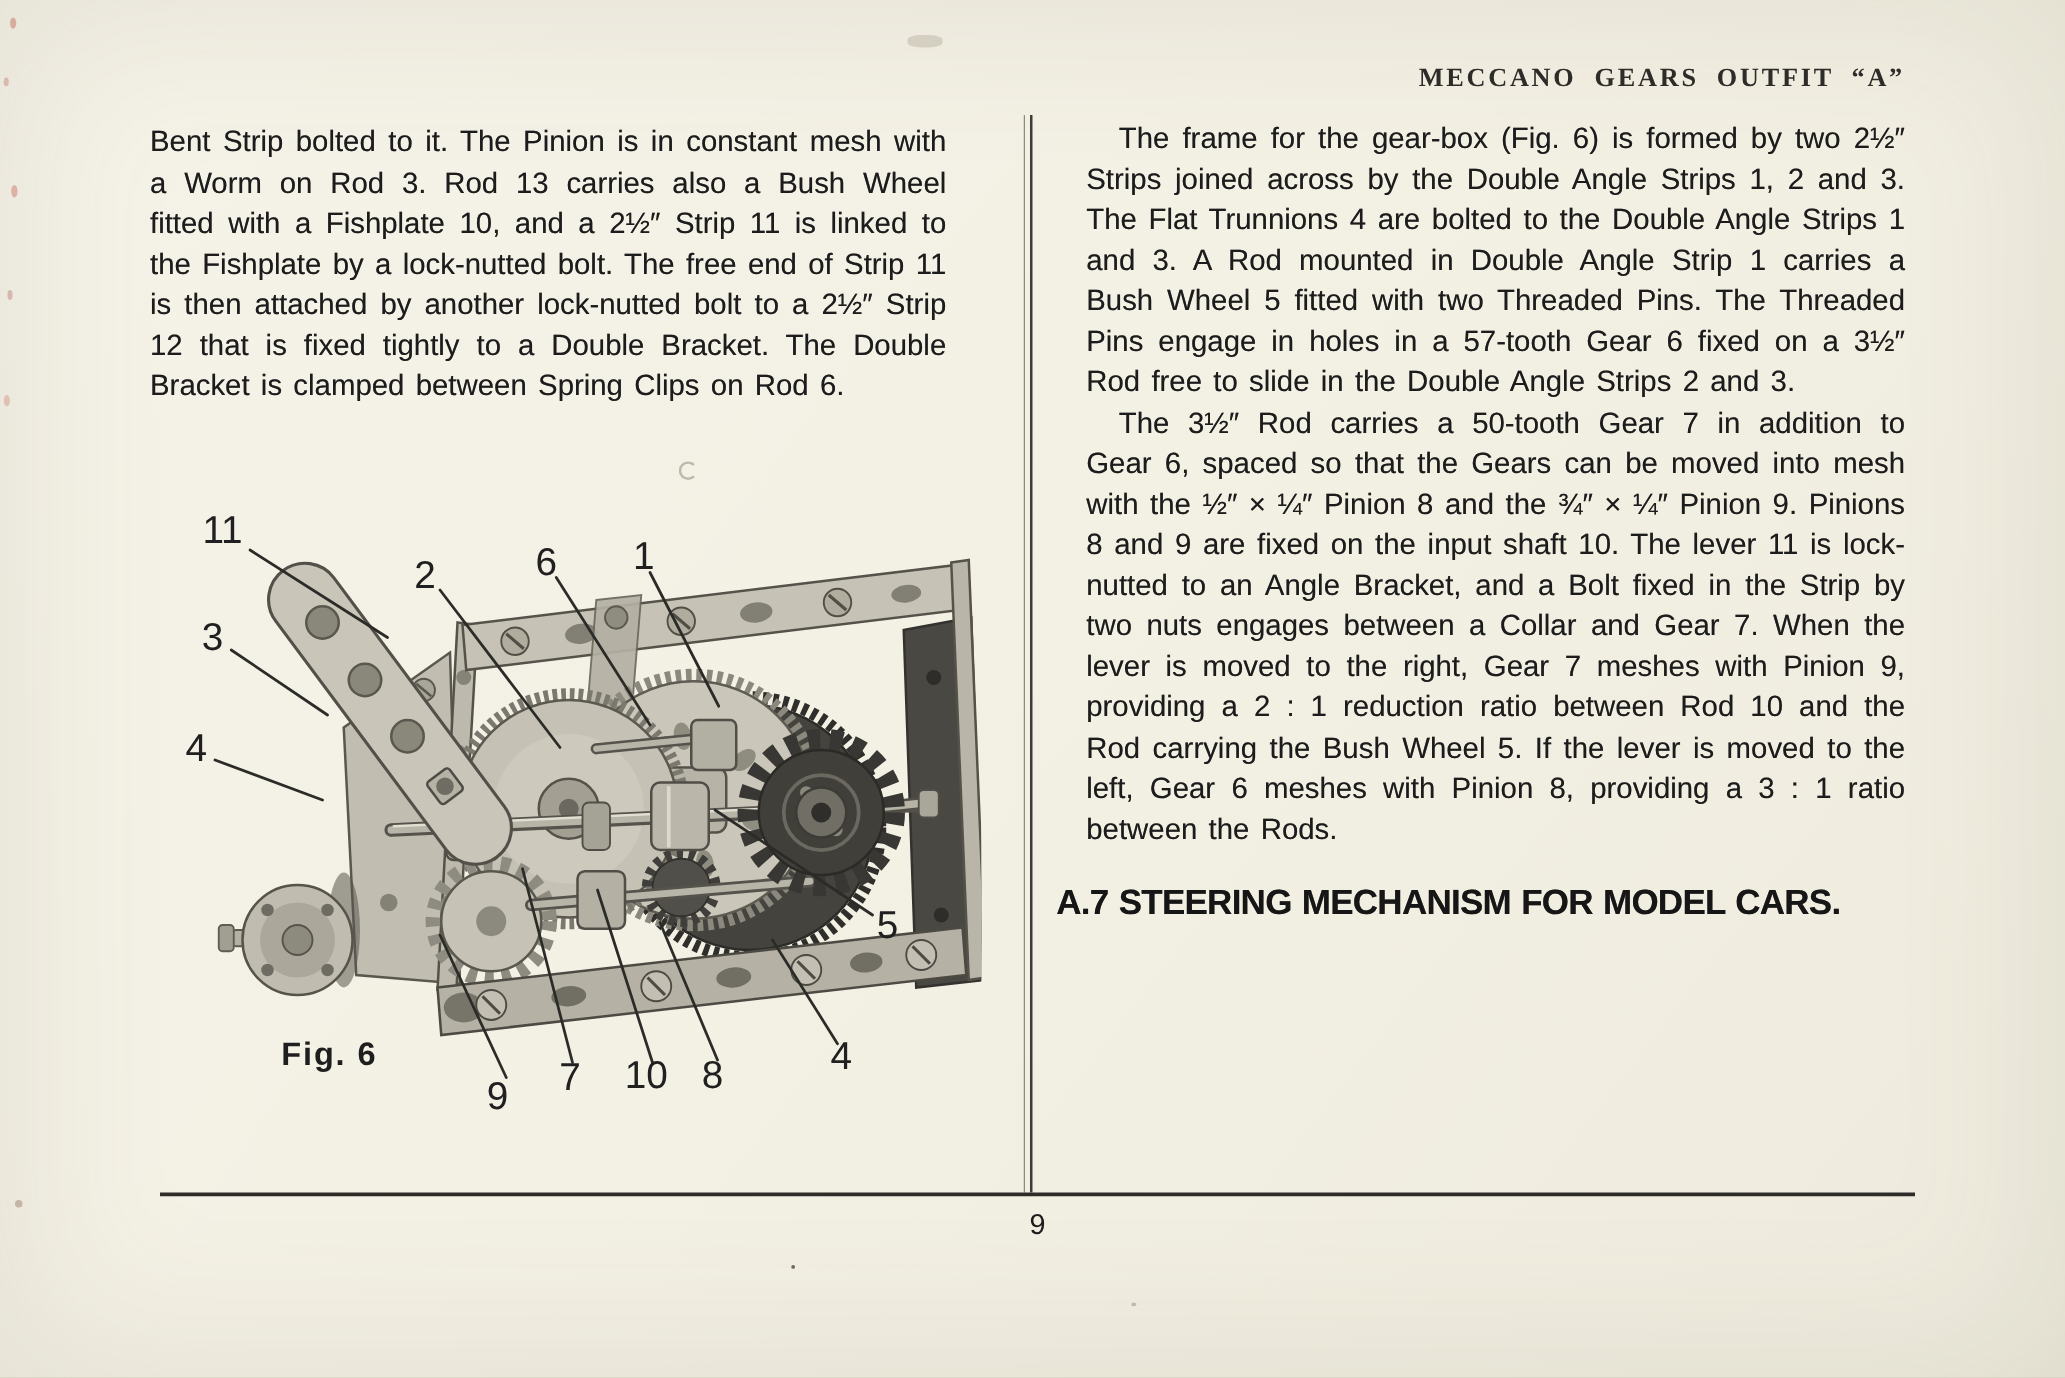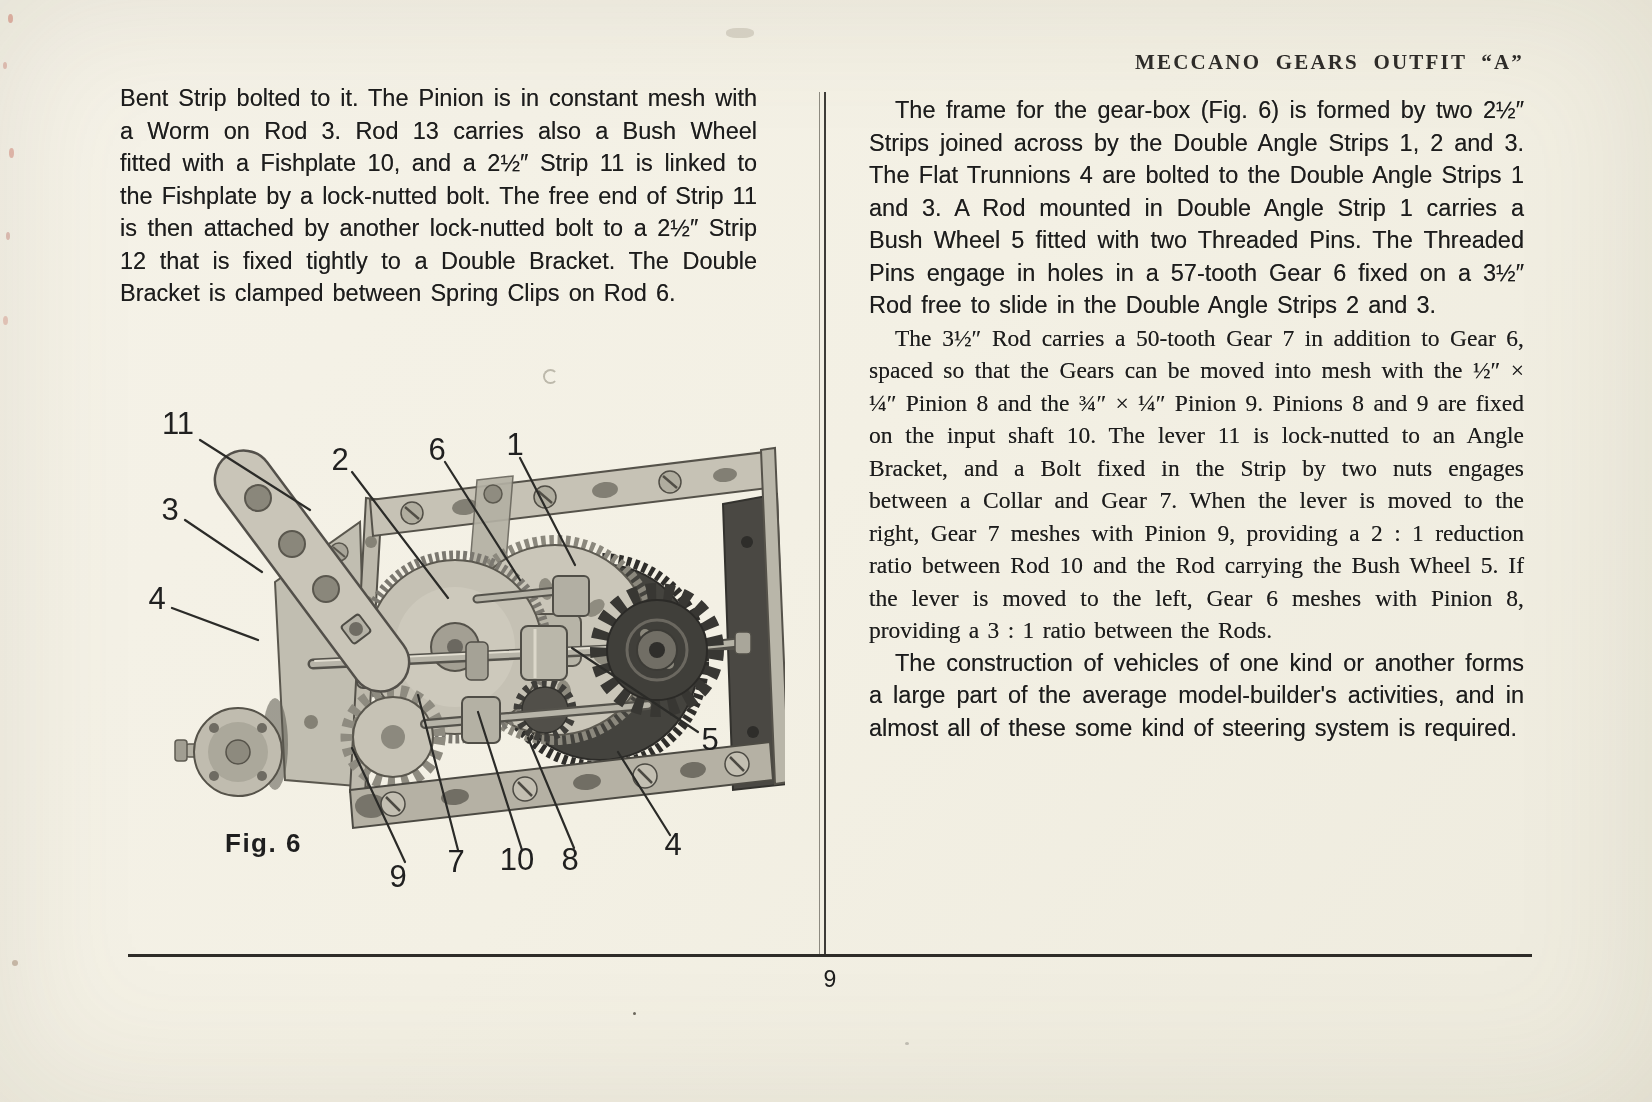--- a/index.html
+++ b/index.html
@@ -15,29 +15,29 @@
     font-family:"Liberation Serif","DejaVu Serif",serif;
     font-weight:bold;font-size:21px;letter-spacing:2.2px;word-spacing:7px;
     color:#2e2c29;
   }
   .body-text{
     font-size:23.5px;line-height:32.5px;margin:0;
     text-align:justify;word-spacing:2.5px;color:#1c1c1c;
     text-shadow:0 0 0.5px rgba(20,20,20,0.55);
   }
   .indent{text-indent:26px;margin-left:24px;}
-  .col-left-para{position:absolute;left:120px;top:82px;width:637px;}
+  .col-left-para{position:absolute;left:120px;top:97px;width:637px;}
   .col-right{position:absolute;left:845px;top:94px;width:679px;}
   .sec-heading{
     font-size:28px;font-weight:bold;margin:0 0 9px 0;line-height:1.15;
     letter-spacing:0.4px;color:#161616;
     text-shadow:0 0 0.5px rgba(10,10,10,0.6);
   }
   .sec-heading.tight{letter-spacing:-0.6px;word-spacing:1px;margin-top:27px;}
-  .para-gap{margin-top:0;font-family:Liberation Serif, serif;}
+  .para-gap{margin-top:0;}
   .divider{
     position:absolute;left:819px;top:92px;height:862px;width:4px;
     border-left:1px solid #8d8a80;border-right:2px solid #3e3c38;
   }
   .footer-rule{
     position:absolute;left:128px;top:954px;width:1404px;height:3px;
     background:#2e2c28;
   }
   .page-number{
     position:absolute;left:814px;top:966px;width:32px;text-align:center;
@@ -258,21 +258,21 @@
       </g>
       <text class="fig-caption" x="100" y="460">Fig. 6</text>
     </svg>
   </figure>
 
   <div class="divider"></div>
 
   <div class="col-right">
     <p class="body-text indent">The frame for the gear-box (Fig. 6) is formed by two 2½″ Strips joined across by the Double Angle Strips 1, 2 and 3.  The Flat Trunnions 4 are bolted to the Double Angle Strips 1 and 3.  A Rod mounted in Double Angle Strip 1 carries a Bush Wheel 5 fitted with two Threaded Pins.  The Threaded Pins engage in holes in a 57-tooth Gear 6 fixed on a 3½″ Rod free to slide in the Double Angle Strips 2 and 3.</p>
     <p class="body-text indent para-gap">The 3½″ Rod carries a 50-tooth Gear 7 in addition to Gear 6, spaced so that the Gears can be moved into mesh with the ½″ × ¼″ Pinion 8 and the ¾″ × ¼″ Pinion 9.  Pinions 8 and 9 are fixed on the input shaft 10.  The lever 11 is lock-nutted to an Angle Bracket, and a Bolt fixed in the Strip by two nuts engages between a Collar and Gear 7.  When the lever is moved to the right, Gear 7 meshes with Pinion 9, providing a 2 : 1 reduction ratio between Rod 10 and the Rod carrying the Bush Wheel 5.  If the lever is moved to the left, Gear 6 meshes with Pinion 8, providing a 3 : 1 ratio between the Rods.</p>
-    <p class="body-text indent">The construction of vehicles of one kind or another forms a large part of the average model-builder's activities, and in almost all of these some kind of steering system is required.</p>
+    <h2 class="sec-heading tight">A.7 STEERING MECHANISM FOR MODEL CARS.</h2>
   </div>
 
   <div class="footer-rule"></div>
   <div class="page-number">9</div>
 
   <div>
     <div class="speck sp1"></div>
     <div class="speck sp2"></div>
     <div class="speck sp3"></div>
     <div class="speck sp4"></div>

